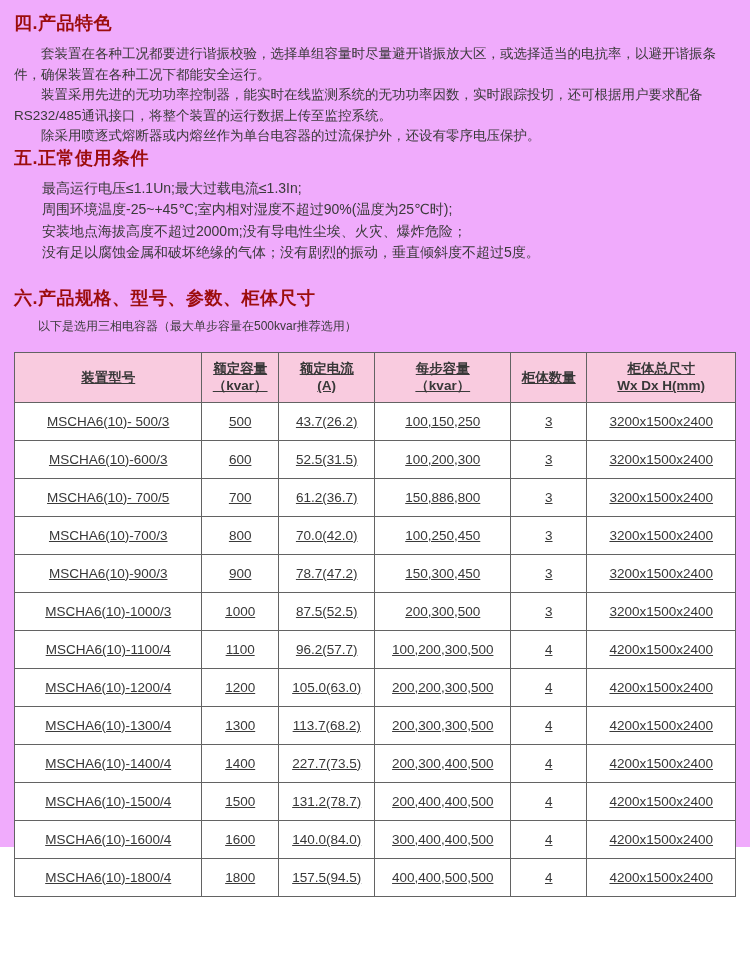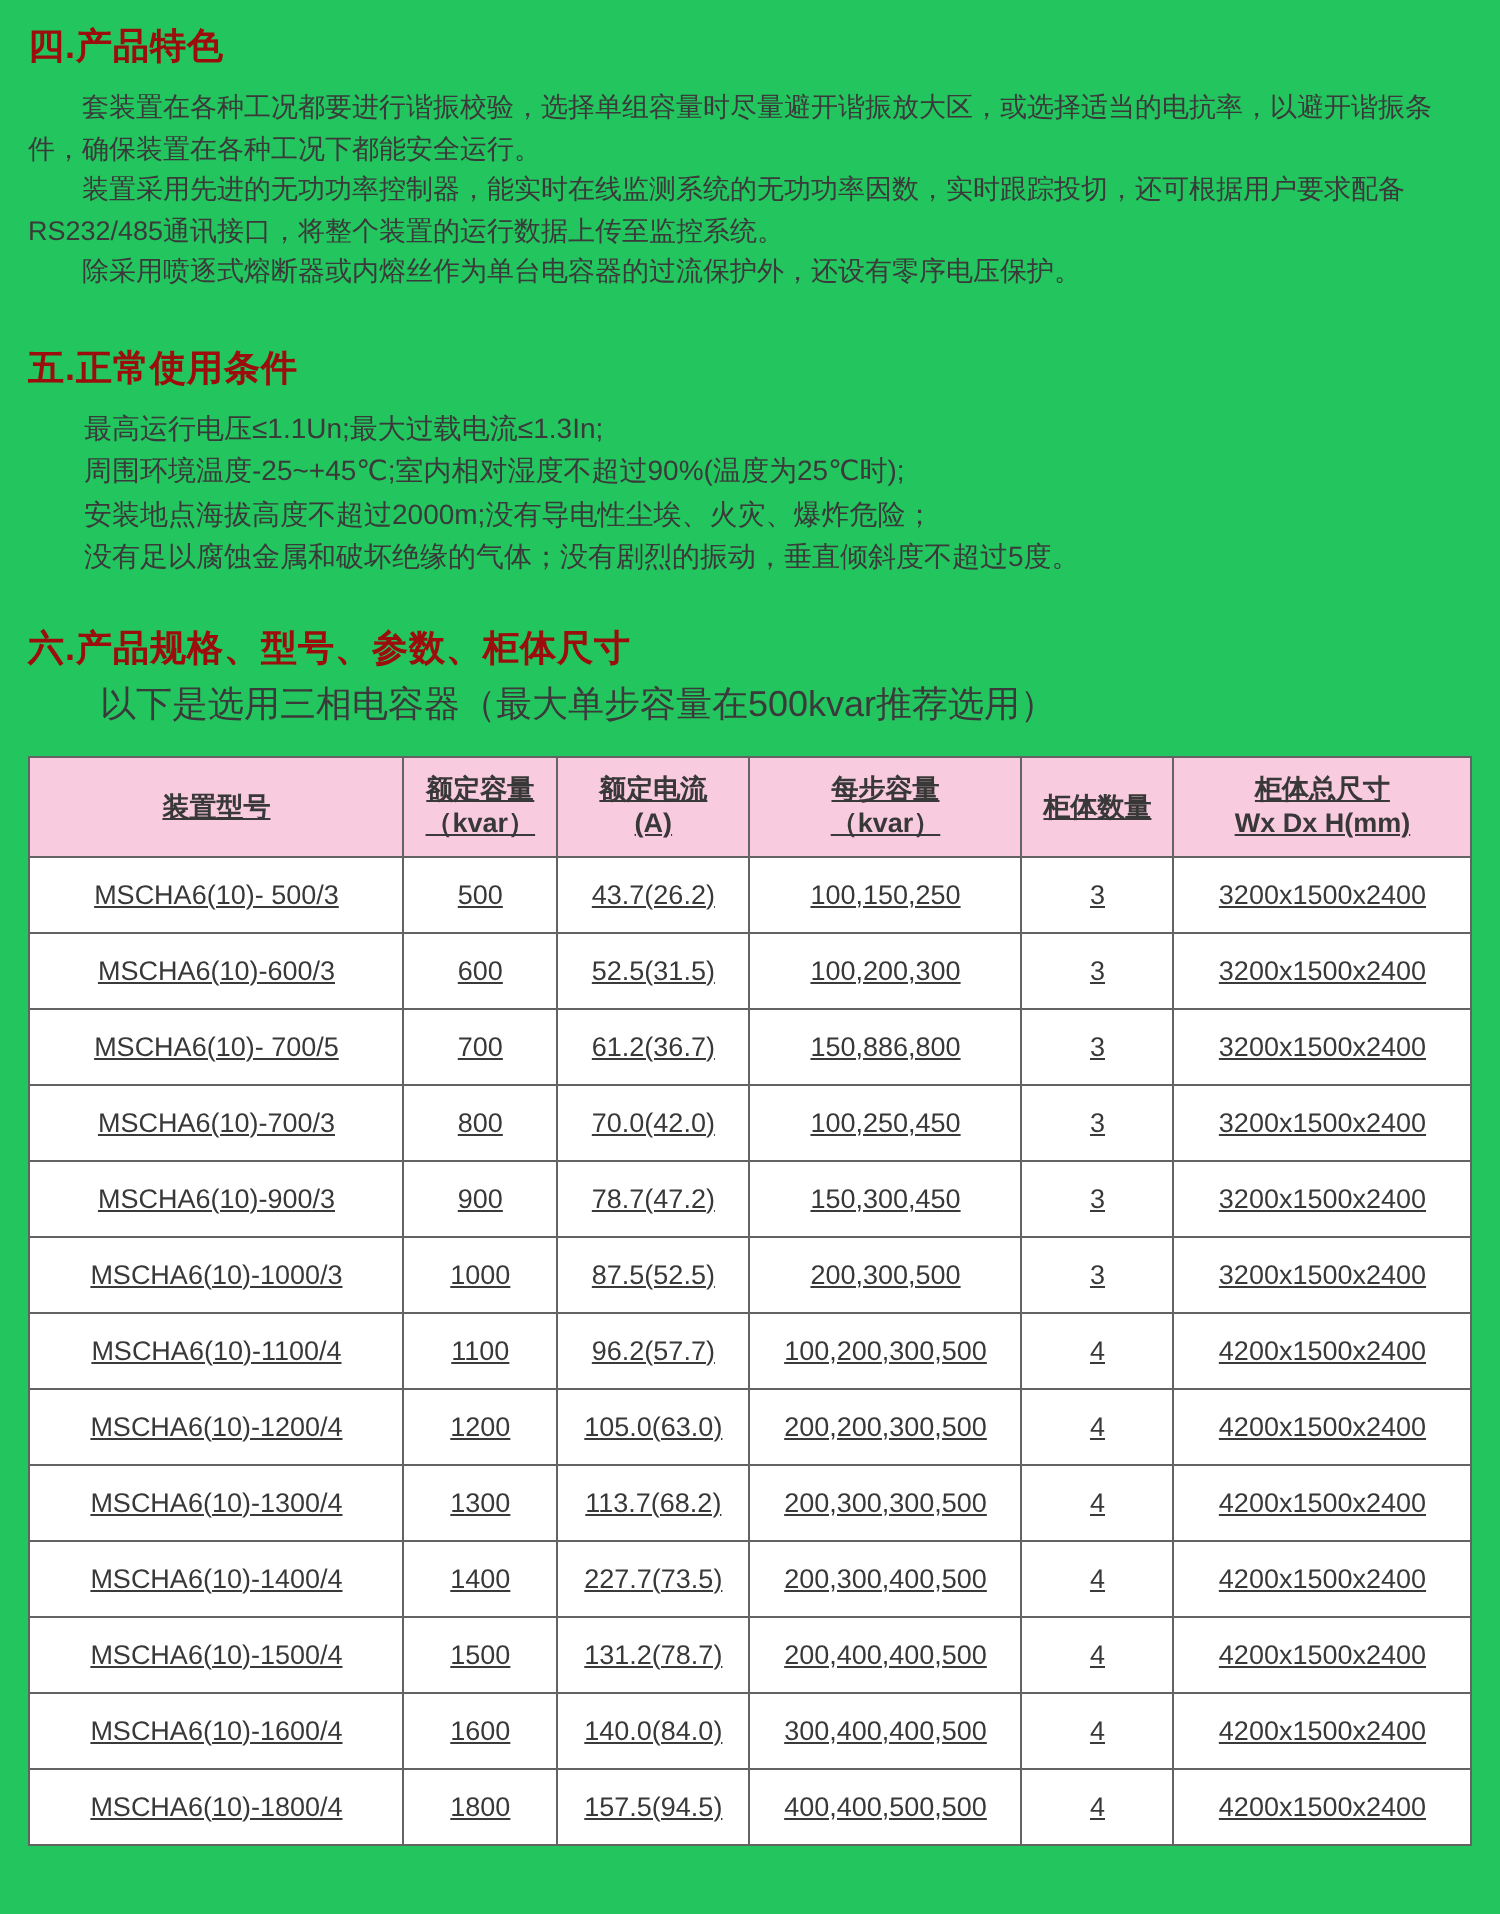--- a/index.html
+++ b/index.html
@@ -12,48 +12,48 @@
   html, body { background: #ffffff; }
   body {
     width: 750px;
     height: 957px;
     font-family: "Liberation Sans", "DejaVu Sans", sans-serif;
     color: var(--body-ink);
     overflow: hidden;
   }
   .page {
     width: 750px;
-    height: 957px;
+    height: 847px;
     padding: 12px 14px 0 14px;
-    background: #22c55e;
+    background: #f0abfc;
   }
   .section-heading {
     color: var(--accent);
     font-size: 18px;
     font-weight: bold;
     line-height: 22px;
     letter-spacing: 0.5px;
   }
   .sec4-heading { margin-bottom: 10px; }
-  .sec5-heading { margin-top: 26px; margin-bottom: 9px; }
+  .sec5-heading { margin-bottom: 9px; }
   .sec6-heading { margin-top: 23px; margin-bottom: 8px; }
   .body-para {
     font-size: 13.5px;
     line-height: 20.5px;
     text-indent: 2em;
     color: var(--body-ink);
   }
   .cond-line {
     font-size: 14px;
     line-height: 21.5px;
     text-indent: 2em;
     color: var(--body-ink);
   }
   .table-note {
-    font-size: 18px;
+    font-size: 12px;
     line-height: 19px;
     text-indent: 2em;
     color: var(--body-ink);
     margin-bottom: 16px;
   }
   table.spec-table {
     width: 722px;
     border-collapse: collapse;
     table-layout: fixed;
     text-decoration: underline;

